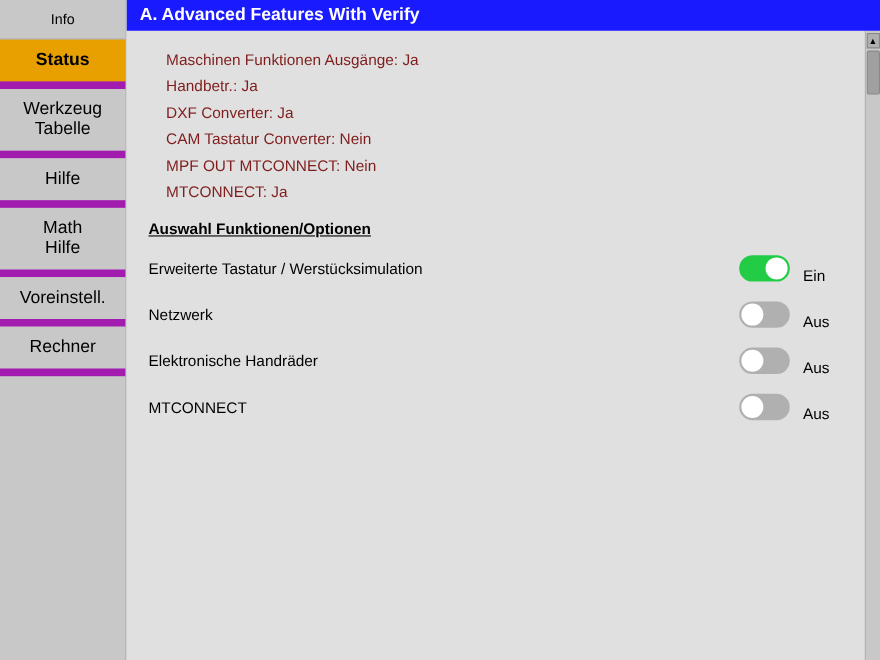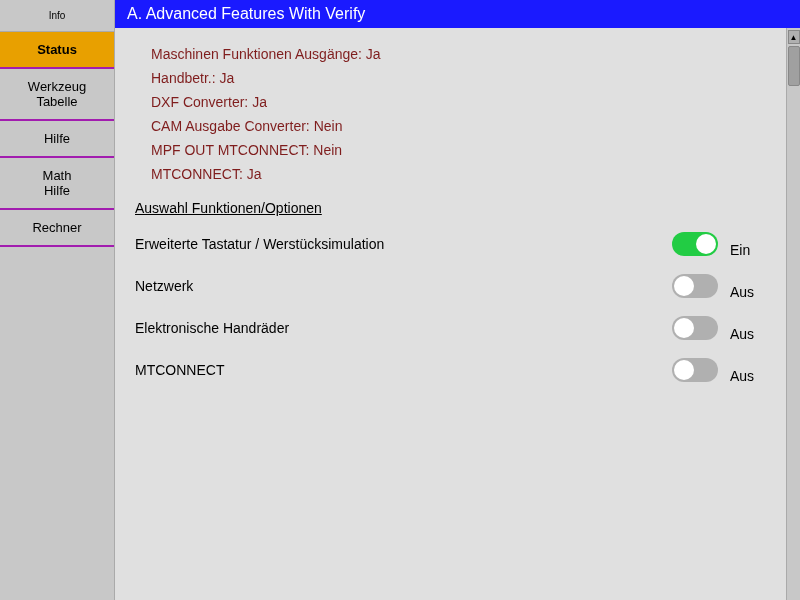--- a/index.html
+++ b/index.html
@@ -20,80 +20,80 @@
       background: #c8c8c8;
       display: flex;
       flex-direction: column;
       border-right: 1px solid #aaa;
     }
 
     .sidebar-item {
       padding: 10px 6px;
       text-align: center;
       cursor: pointer;
-      border-bottom: 2px solid #a21caf;
-      background: #c8c8c8;
-      color: #000;
-      font-size: 13px;
+      border-bottom: 7px solid #a21caf;
+      background: #c8c8c8;
+      color: #000;
+      font-size: 16px;
       font-weight: normal;
       min-height: 36px;
       display: flex;
       align-items: center;
       justify-content: center;
     }
 
     .sidebar-item.active {
       background: #e8a000;
       color: #000;
       font-weight: bold;
     }
 
     .sidebar-item.top-item {
       background: #c8c8c8;
       min-height: 28px;
-      font-size: 10px;
+      font-size: 13px;
       border-bottom: 1px solid #aaa;
     }
 
     
     .main-content {
       flex: 1;
       display: flex;
       flex-direction: column;
       background: #e8e8e8;
       overflow: hidden;
     }
 
     .main-header {
       background: #1a1aff;
       color: white;
       padding: 4px 12px;
       font-size: 16px;
-      font-weight: normal;
+      font-weight: bold;
       min-height: 28px;
       display: flex;
       align-items: center;
     }
 
     .content-body {
       flex: 1;
       padding: 10px 20px;
       overflow-y: auto;
       background: #e0e0e0;
       position: relative;
     }
 
     .info-line {
       margin: 8px 16px;
       font-size: 14px;
       color: #7f1d1d;
     }
 
     .section-title {
-      font-weight: normal;
+      font-weight: bold;
       text-decoration: underline;
       margin: 18px 0 12px 0;
       font-size: 14px;
     }
 
     .toggle-row {
       display: flex;
       align-items: center;
       margin: 10px 0;
       padding: 2px 0;
@@ -200,41 +200,44 @@
   <div class="sidebar-item">
     <span>Werkzeug<br>Tabelle</span>
   </div>
   <div class="sidebar-item">
     <span>Hilfe</span>
   </div>
   <div class="sidebar-item">
     <span>Math<br>Hilfe</span>
   </div>
   <div class="sidebar-item">
+    <span>Voreinstell.</span>
+  </div>
+  <div class="sidebar-item">
     <span>Rechner</span>
   </div>
 </div>
 
 <div class="main-content">
   <div class="main-header">
     <span>A.  Advanced Features With Verify</span>
   </div>
   <div class="content-with-scroll">
     <div class="content-body">
       <div class="info-line">
         <span>Maschinen Funktionen Ausgänge: Ja</span>
       </div>
       <div class="info-line">
         <span>Handbetr.: Ja</span>
       </div>
       <div class="info-line">
         <span>DXF Converter: Ja</span>
       </div>
       <div class="info-line">
-        <span>CAM Ausgabe Converter: Nein</span>
+        <span>CAM Tastatur Converter: Nein</span>
       </div>
       <div class="info-line">
         <span>MPF  OUT MTCONNECT: Nein</span>
       </div>
       <div class="info-line">
         <span>MTCONNECT: Ja</span>
       </div>
 
       <div class="section-title">Auswahl Funktionen/Optionen</div>
 

